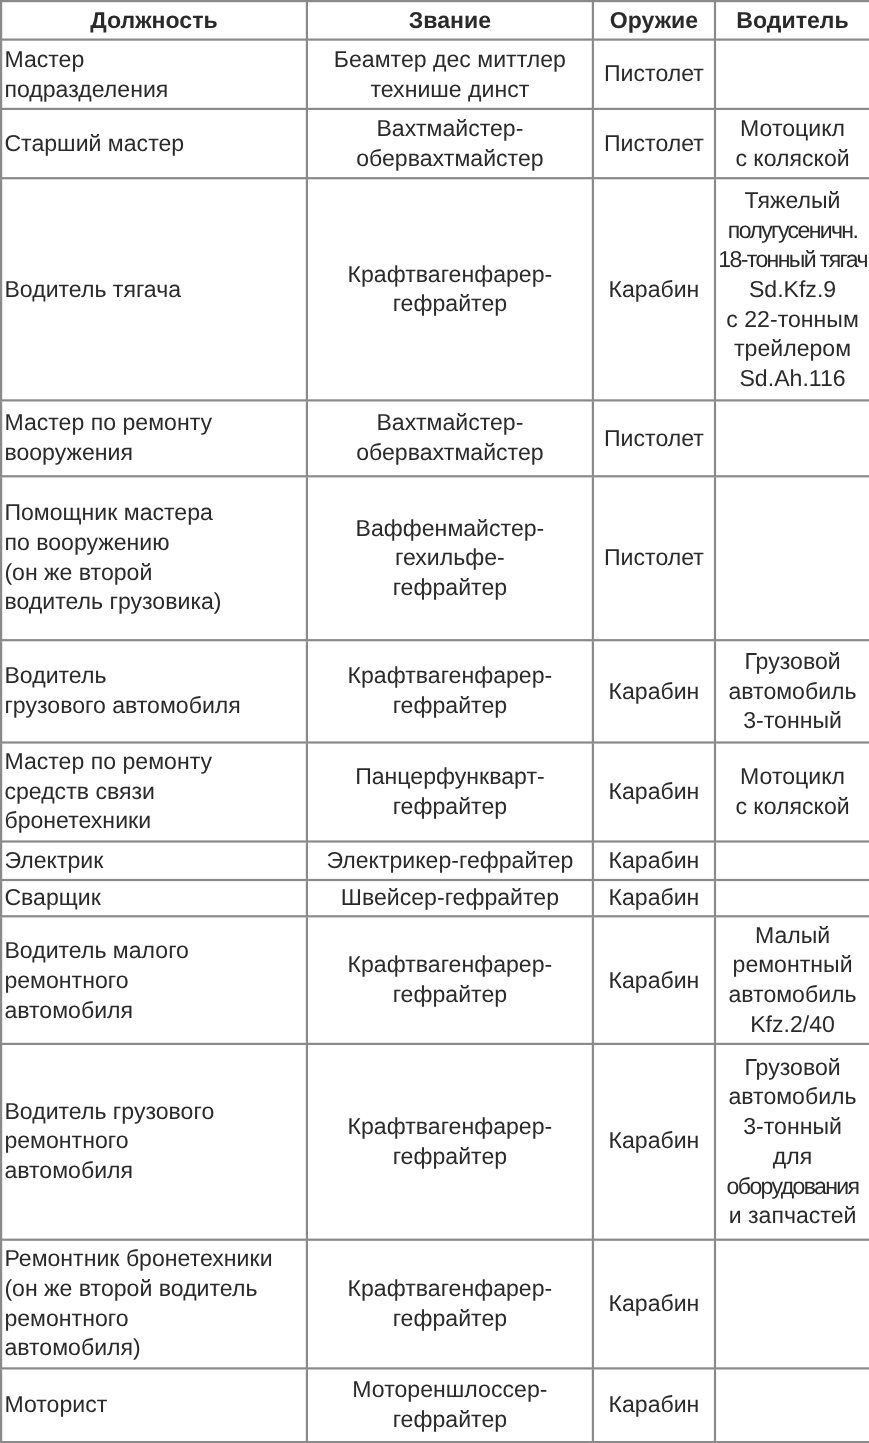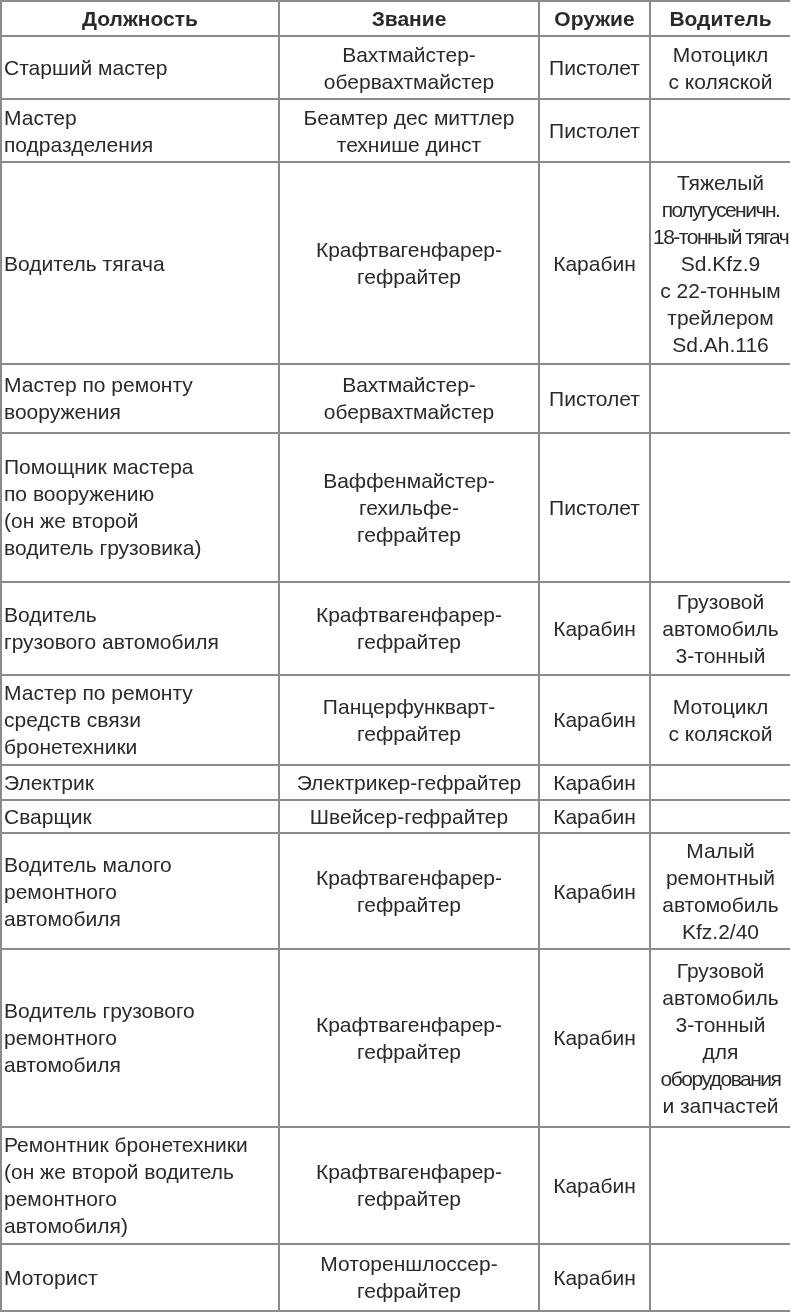--- a/index.html
+++ b/index.html
@@ -39,47 +39,47 @@
     <tr style="height:35px">
       <th>Должность</th>
       <th>Звание</th>
       <th>Оружие</th>
       <th>Водитель</th>
     </tr>
   </thead>
   <tbody id="tbody">
       <tr style="height: 60px;">
         <td class="c0">
+          <span class="line">Мастер</span>
+          <span class="line">подразделения</span>
+        </td>
+        <td class="c1">
+          <span class="line">Беамтер дес миттлер</span>
+          <span class="line">технише динст</span>
+        </td>
+        <td class="c2">
+          <span class="line">Пистолет</span>
+        </td>
+        <td class="c3"></td>
+      </tr>
+      <tr style="height: 60px;">
+        <td class="c0">
           <span class="line">Старший мастер</span>
         </td>
         <td class="c1">
           <span class="line">Вахтмайстер-</span>
           <span class="line">обервахтмайстер</span>
         </td>
         <td class="c2">
           <span class="line">Пистолет</span>
         </td>
         <td class="c3">
           <span class="line">Мотоцикл</span>
           <span class="line">с коляской</span>
         </td>
-      </tr>
-      <tr style="height: 60px;">
-        <td class="c0">
-          <span class="line">Мастер</span>
-          <span class="line">подразделения</span>
-        </td>
-        <td class="c1">
-          <span class="line">Беамтер дес миттлер</span>
-          <span class="line">технише динст</span>
-        </td>
-        <td class="c2">
-          <span class="line">Пистолет</span>
-        </td>
-        <td class="c3"></td>
       </tr>
       <tr style="height: 192px;">
         <td class="c0">
           <span class="line">Водитель тягача</span>
         </td>
         <td class="c1">
           <span class="line">Крафтвагенфарер-</span>
           <span class="line">гефрайтер</span>
         </td>
         <td class="c2">

